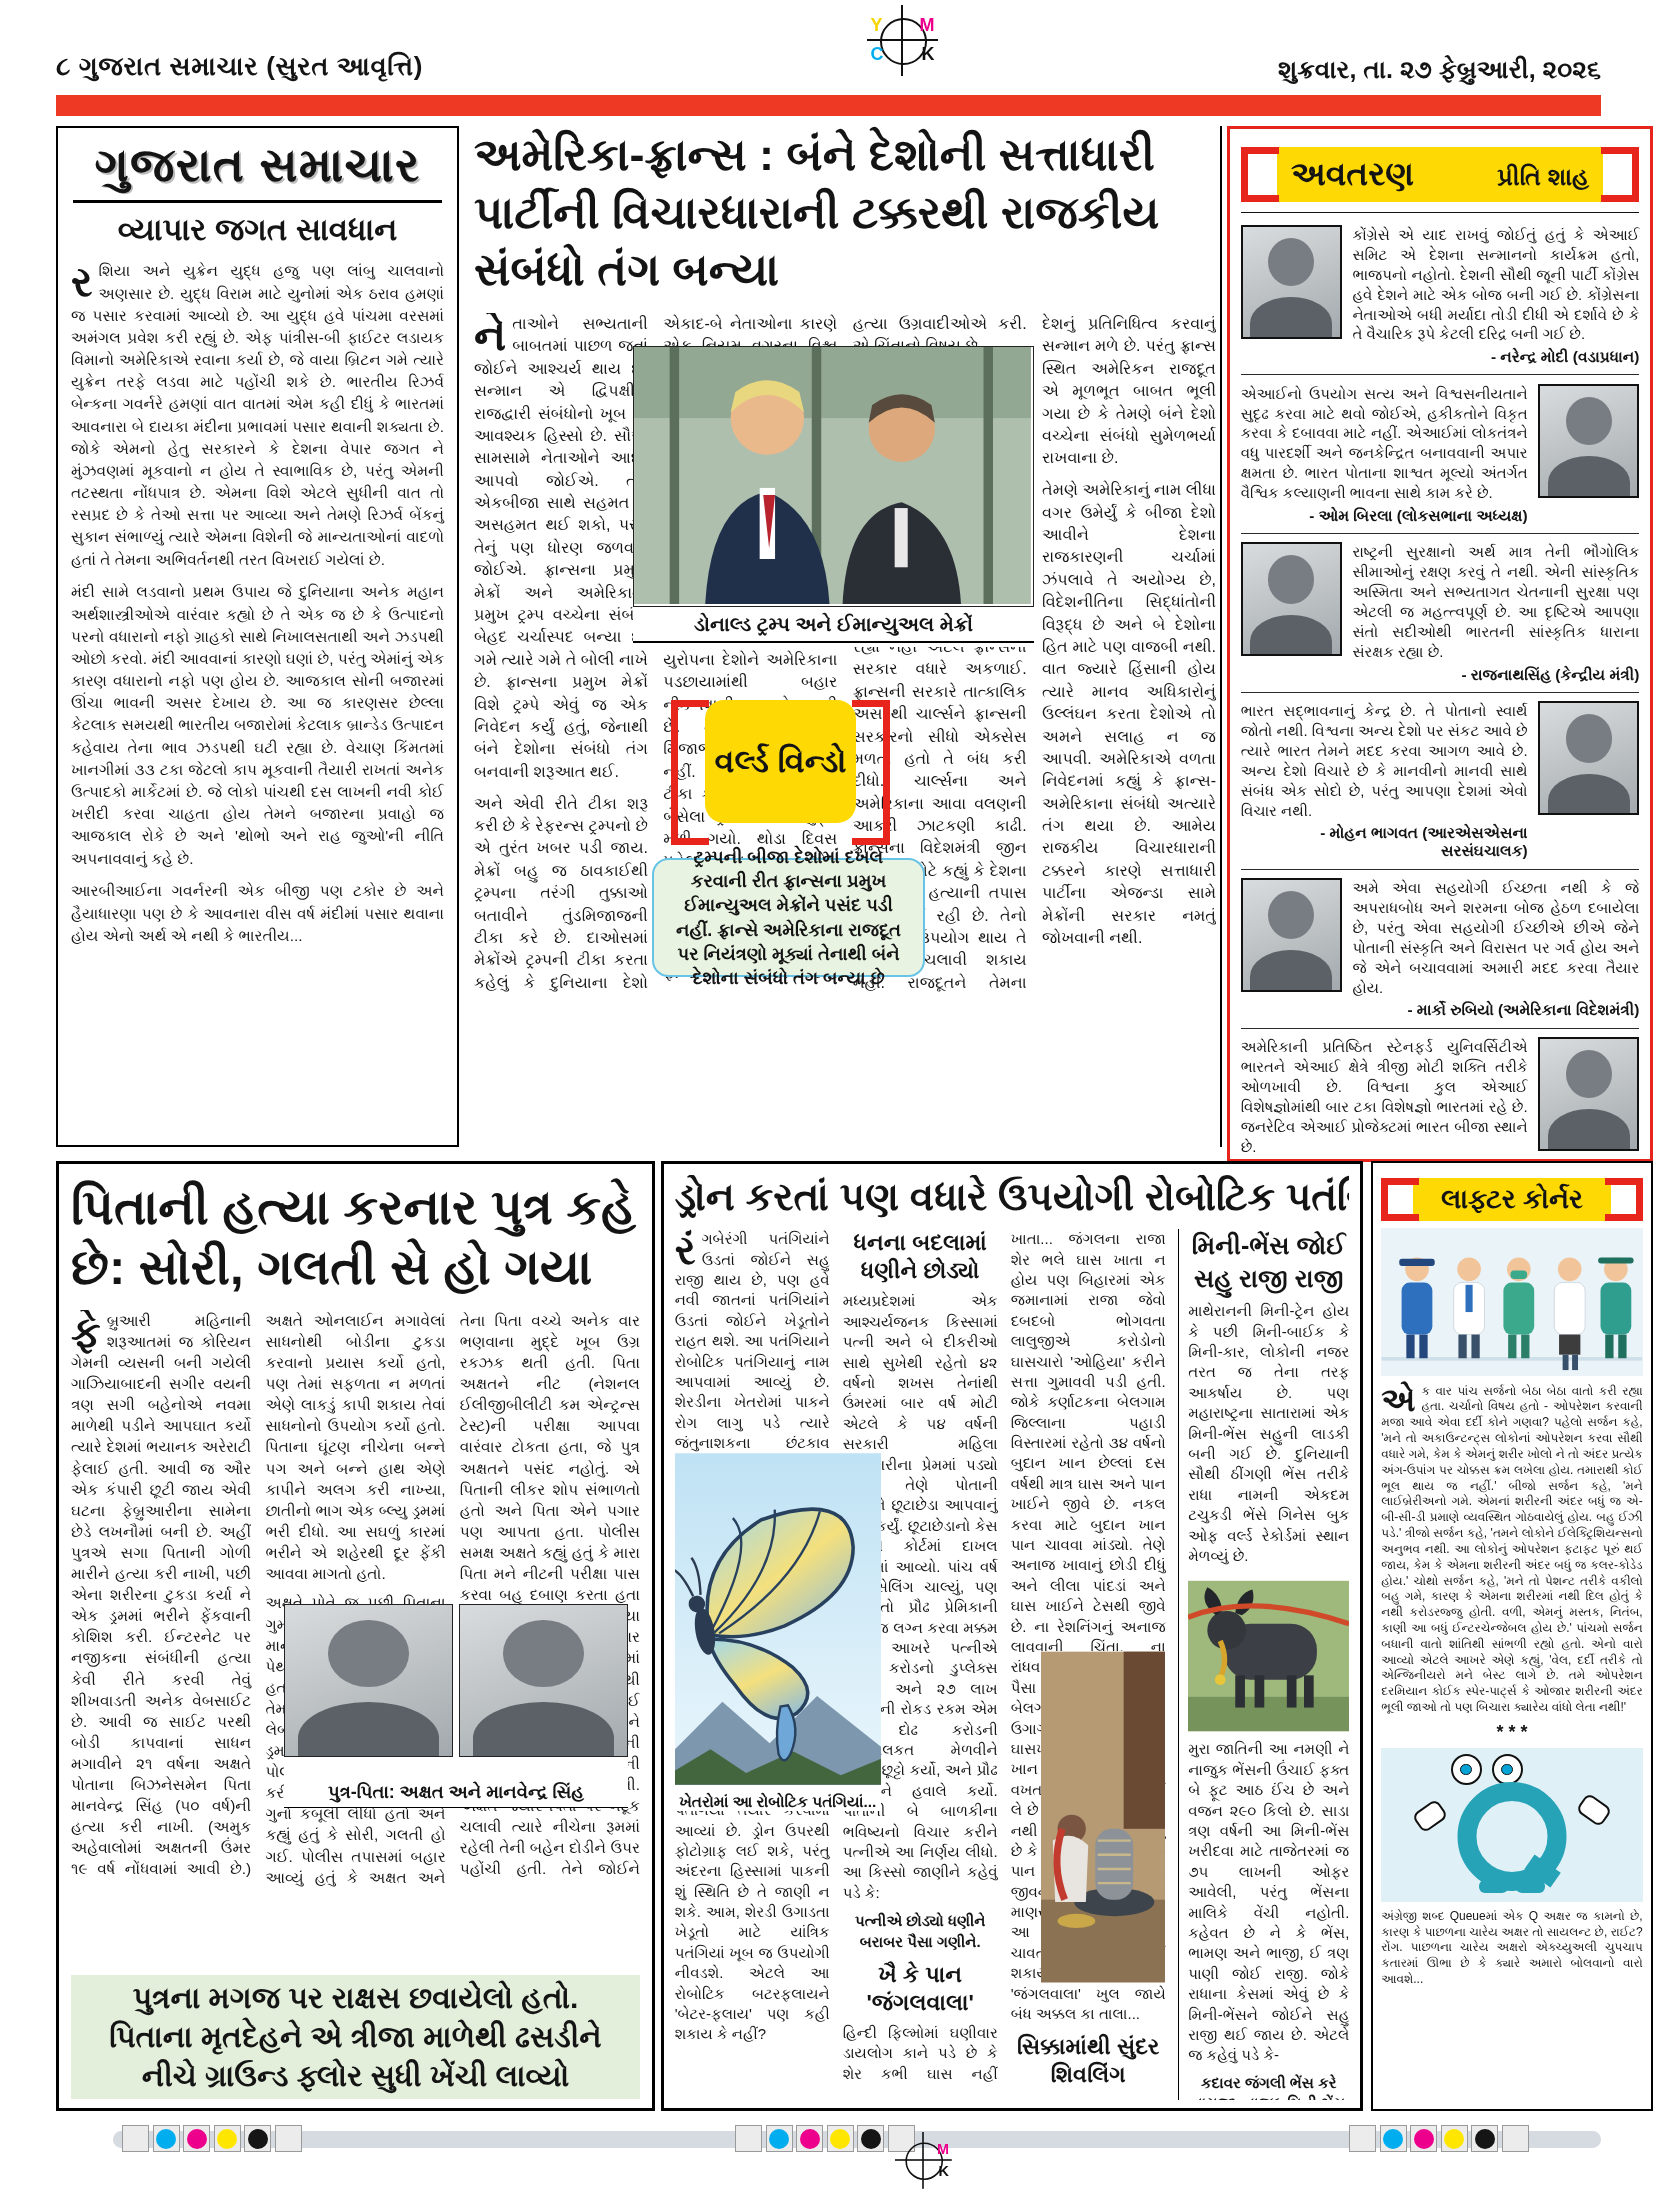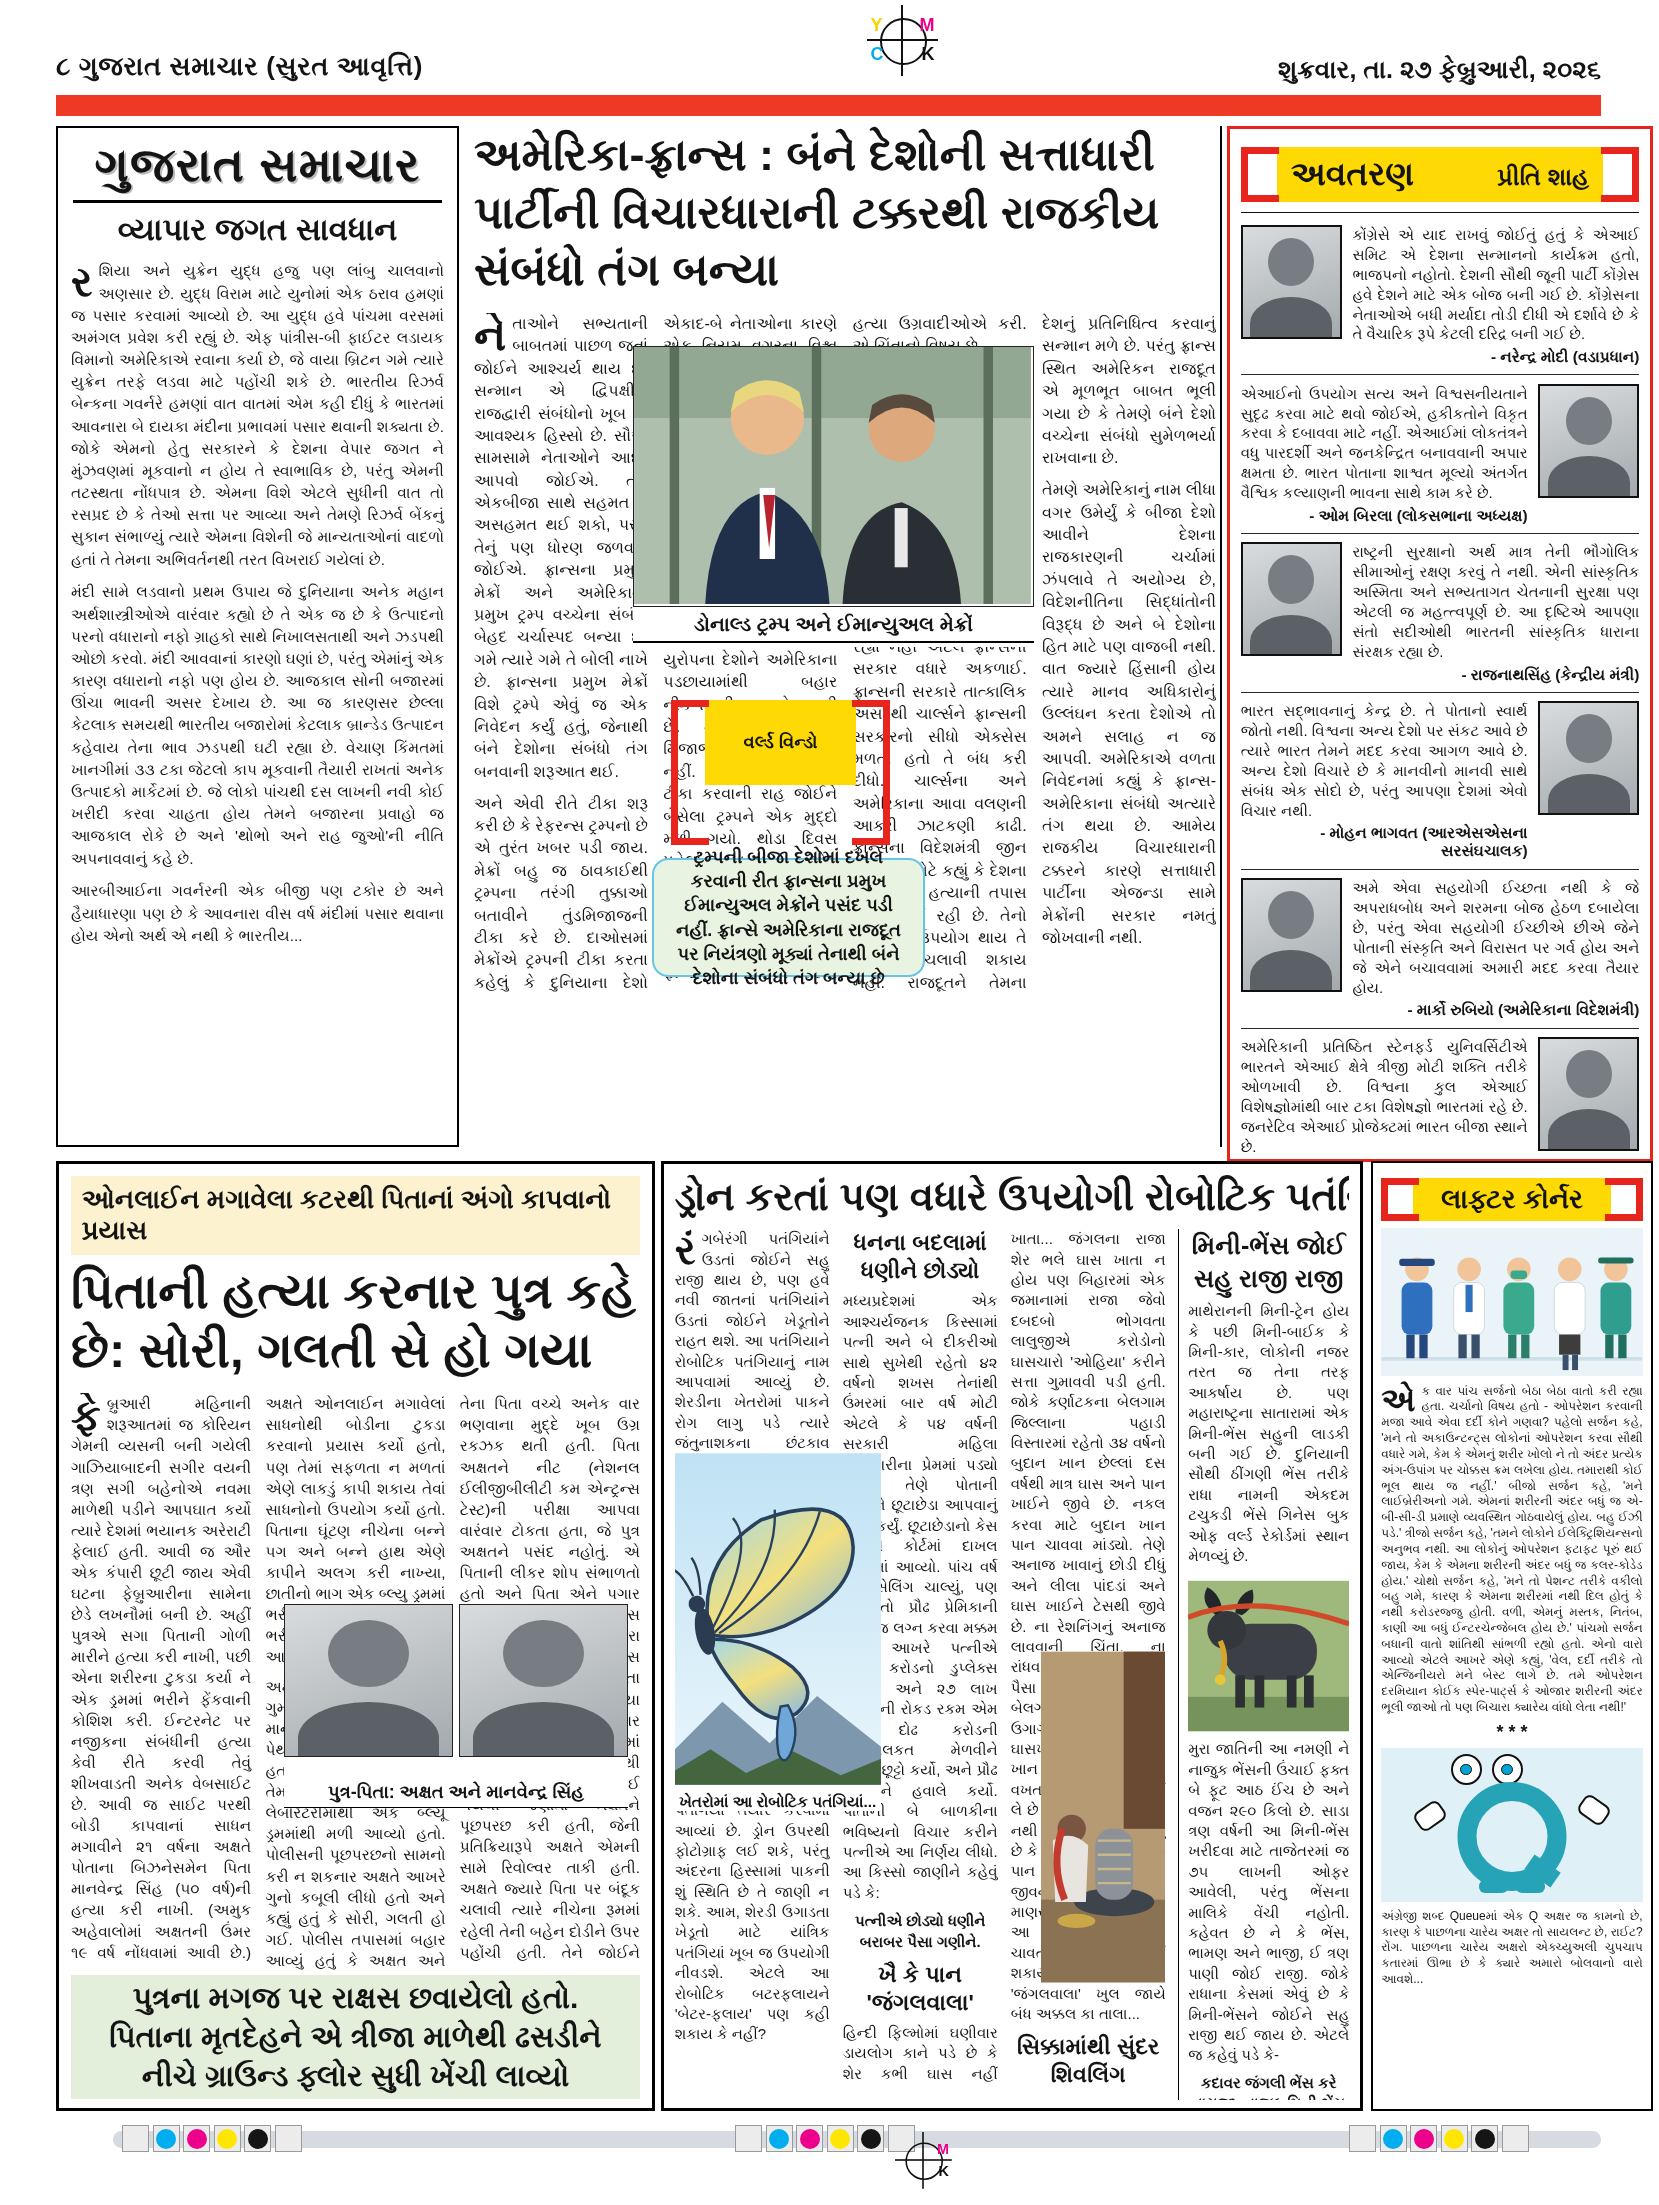--- a/index.html
+++ b/index.html
@@ -37,21 +37,21 @@
   
   .mainart{left:474px;top:126px;width:742px;height:1021px;overflow:hidden;}
   .mainart h1{font-size:45px;line-height:1.28;font-weight:bold;margin:0 0 14.2px;}
   .mbody{column-count:4;column-gap:15.4px;height:854px;overflow:hidden;font-size:16px;line-height:1.4;}
   .mbody p{margin:0 0 9.5px;}
   .vrule{left:1220px;top:126px;width:1.8px;height:1021px;background:#000;}
   .duo{left:633px;top:346px;width:401px;height:301px;background:#fff;}
   .duo-img{width:100%;height:261px;border:1.8px solid #222;box-sizing:border-box;overflow:hidden;}
   .duo-cap{font-size:20px;font-weight:bold;text-align:center;padding:6px 0 4.7px;border-bottom:2.4px solid #000;}
   .ww{left:671px;top:692px;width:219px;height:145px;}
-  .ww .yin{font-size:18px;padding:32px 6px;margin:8.3px 34px;}
+  .ww .yin{font-size:32px;padding:43px 6px;margin:8.3px 34px;border-radius:19px;}
   .pq{left:652px;top:858px;width:273px;height:119px;background:#e9f3e2;border:2.4px solid #67c4e6;border-radius:16.6px;
       display:flex;align-items:center;justify-content:center;padding:8.3px 13px;box-sizing:border-box;
       font-size:18px;font-weight:bold;text-align:center;line-height:1.35;}
   
   .qbox{left:1227px;top:126px;width:426px;height:1036px;border:3.6px solid #e8251d;box-sizing:border-box;
         padding:8.3px 10.7px;overflow:hidden;}
   .qhead .yin{display:flex;justify-content:space-between;align-items:baseline;padding:8.3px 14.2px;}
   .qtitle{font-size:33px;font-weight:bold;}
   .qby{font-size:24px;font-weight:bold;}
   .qdiv{border-bottom:1.8px solid #111;margin:7.1px 0 3.6px;}
@@ -240,21 +240,20 @@
       <div class="qph person"></div>
       <div class="qtx">
           <p class="jt">અમેરિકાની પ્રતિષ્ઠિત સ્ટેનફર્ડ યુનિવર્સિટીએ ભારતને એઆઈ ક્ષેત્રે ત્રીજી મોટી શક્તિ તરીકે ઓળખાવી છે. વિશ્વના કુલ એઆઈ વિશેષજ્ઞોમાંથી બાર ટકા વિશેષજ્ઞો ભારતમાં રહે છે. જનરેટિવ એઆઈ પ્રોજેક્ટમાં ભારત બીજા સ્થાને છે.</p>
         <div class="attr">- શશિ શેખર (પત્રકાર)</div>
         </div>
     </div>
 
   </section>
 
   <section class="abs murderbox">
-    <div class="kick">ઓનલાઈન મગાવેલા કટરથી પિતાનાં અંગો કાપવાનો પ્રયાસ</div>
     <h1>પિતાની હત્યા કરનાર પુત્ર કહે છે: સોરી, ગલતી સે હો ગયા</h1>
     <div class="mc jt">
       <p class="dcap">ફેબ્રુઆરી મહિનાની શરૂઆતમાં જ કોરિયન ગેમની વ્યસની બની ગયેલી ગાઝિયાબાદની સગીર વયની ત્રણ સગી બહેનોએ નવમા માળેથી પડીને આપઘાત કર્યો ત્યારે દેશમાં ભયાનક અરેરાટી ફેલાઈ હતી. આવી જ ઔર એક કંપારી છૂટી જાય એવી ઘટના ફેબ્રુઆરીના સામેના છેડે લખનૌમાં બની છે. અહીં પુત્રએ સગા પિતાની ગોળી મારીને હત્યા કરી નાખી, પછી એના શરીરના ટુકડા કર્યા ને એક ડ્રમમાં ભરીને ફેંકવાની કોશિશ કરી. ઈન્ટરનેટ પર નજીકના સંબંધીની હત્યા કેવી રીતે કરવી તેવું શીખવાડતી અનેક વેબસાઈટ છે. આવી જ સાઈટ પરથી બોડી કાપવાનાં સાધન મગાવીને ૨૧ વર્ષના અક્ષતે પોતાના બિઝનેસમેન પિતા માનવેન્દ્ર સિંહ (૫૦ વર્ષ)ની હત્યા કરી નાખી. (અમુક અહેવાલોમાં અક્ષતની ઉંમર ૧૯ વર્ષ નોંધવામાં આવી છે.) અક્ષતે ઓનલાઈન મગાવેલાં સાધનોથી બોડીના ટુકડા કરવાનો પ્રયાસ કર્યો હતો, પણ તેમાં સફળતા ન મળતાં એણે લાકડું કાપી શકાય તેવાં સાધનોનો ઉપયોગ કર્યો હતો. પિતાના ઘૂંટણ નીચેના બન્ને પગ અને બન્ને હાથ એણે કાપીને અલગ કરી નાખ્યા, છાતીનો ભાગ એક બ્લ્યુ ડ્રમમાં ભરી દીધો. આ સઘળું કારમાં ભરીને એ શહેરથી દૂર ફેંકી આવવા માગતો હતો.</p>
       <p>અક્ષતે પોતે જ પછી પિતાના ગુમ થયાનો રિપોર્ટ લખાવ્યો. માનવેન્દ્ર સિંહ વર્ધમાન પેથોલોજી લેબના માલિક હતા. તેમનો મૃતદેહનાં અંગ તેમની જ પેથોલોજી લેબોરેટરીમાંથી એક બ્લ્યૂ ડ્રમમાંથી મળી આવ્યો હતો. પોલીસની પૂછપરછનો સામનો કરી ન શકનાર અક્ષતે આખરે ગુનો કબૂલી લીધો હતો અને કહ્યું હતું કે સોરી, ગલતી હો ગઈ. પોલીસ તપાસમાં બહાર આવ્યું હતું કે અક્ષત અને તેના પિતા વચ્ચે અનેક વાર ભણવાના મુદ્દે ખૂબ ઉગ્ર રકઝક થતી હતી. પિતા અક્ષતને નીટ (નેશનલ ઈલીજીબીલીટી કમ એન્ટ્રન્સ ટેસ્ટ)ની પરીક્ષા આપવા વારંવાર ટોકતા હતા, જે પુત્ર અક્ષતને પસંદ નહોતું. એ પિતાની લીકર શોપ સંભાળતો હતો અને પિતા એને પગાર પણ આપતા હતા. પોલીસ સમક્ષ અક્ષતે કહ્યું હતું કે મારા પિતા મને નીટની પરીક્ષા પાસ કરવા બહુ દબાણ કરતા હતા તેથી કંટાળીને મેં તેમની હત્યા કરી હતી. વિગતો અનુસાર અક્ષતના પિતાએ ઘરમાં રાખેલા ૫૦ લાખ રૂપિયામાંથી કેટલીક રકમ ઓછી થઈ ગયેલી જણાતા અક્ષતને પૂછપરછ કરી હતી, જેની પ્રતિક્રિયારૂપે અક્ષતે એમની સામે રિવોલ્વર તાકી હતી. અક્ષતે જ્યારે પિતા પર બંદૂક ચલાવી ત્યારે નીચેના રૂમમાં રહેલી તેની બહેન દોડીને ઉપર પહોંચી હતી. તેને જોઈને અક્ષતે કહ્યું હતું કે મોં બંધ રાખજે, હું બધું મેનેજ કરી</p>
 
     </div>
     <figure class="abs mug" style="margin:0;">
       <div class="mugrow">
         <div class="person"></div>
         <div class="person"></div>

